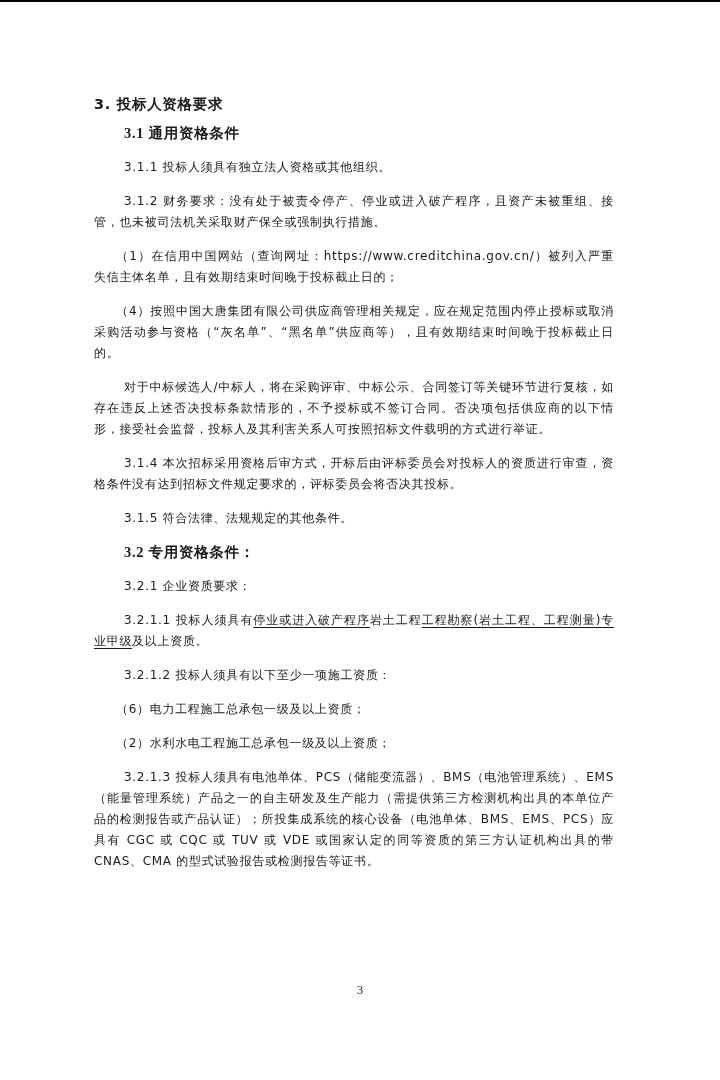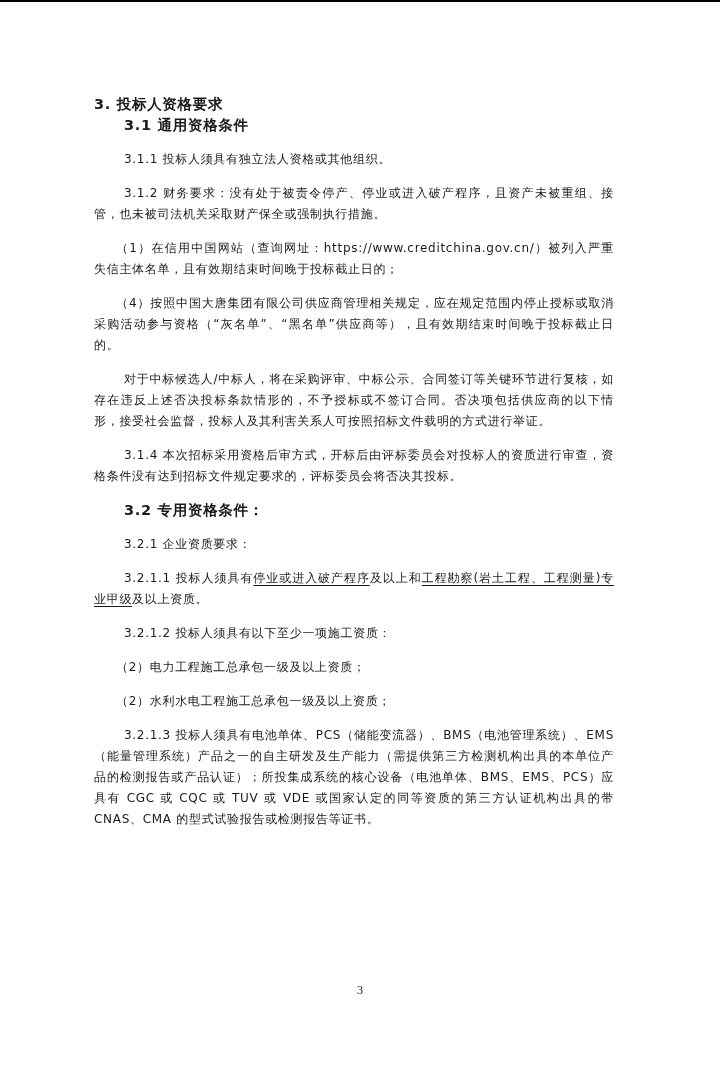--- a/index.html
+++ b/index.html
@@ -3,43 +3,44 @@
 <meta charset="utf-8">
 <style>
   html, body { margin: 0; padding: 0; }
   body {
     width: 720px; height: 1080px; background: #ffffff; position: relative; overflow: hidden;
     font-family: "DejaVu Sans", "Liberation Sans", sans-serif; color: #1a1a1a;
   }
   .topbar { position: absolute; left: 0; top: 0; width: 720px; height: 2px; background: #000; }
   .page { position: absolute; left: 94px; top: 94px; width: 520px; }
   .p { font-size: 12px; line-height: 21px; letter-spacing: 0.7px; margin: 0 0 13px 0; text-align: justify; }
-  .h1 { font-weight: bold; font-size: 14.5px; margin-bottom: 0; }
-  .h2 { font-weight: bold; font-size: 14.5px; text-indent: 30px; }
+  .h1 { font-weight: bold; font-size: 14.5px; margin-bottom: 8px; }
+  .h2 { font-weight: bold; font-size: 14.5px; text-indent: 30px; font-family: Liberation Serif, serif; }
   .ind { text-indent: 30px; }
   .ind-s { text-indent: 22px; }
   .u { text-decoration: underline; text-underline-offset: 3px; }
   .pagenum { position: absolute; top: 983px; left: 0; width: 720px; text-align: center; font-family: "Liberation Serif", serif; font-size: 12px; color: #222; }
 </style>
 </head>
 <body>
 
 <div class="topbar"></div>
 
 <div class="page">
   <p class="p h1">3. 投标人资格要求</p>
   <p class="p h2">3.1 通用资格条件</p>
   <p class="p ind">3.1.1 投标人须具有独立法人资格或其他组织。</p>
   <p class="p ind">3.1.2 财务要求：没有处于被责令停产、停业或进入破产程序，且资产未被重组、接管，也未被司法机关采取财产保全或强制执行措施。</p>
   <p class="p ind-s">（1）在信用中国网站（查询网址：https://www.creditchina.gov.cn/）被列入严重失信主体名单，且有效期结束时间晚于投标截止日的；</p>
   <p class="p ind-s">（4）按照中国大唐集团有限公司供应商管理相关规定，应在规定范围内停止授标或取消采购活动参与资格（“灰名单”、“黑名单”供应商等），且有效期结束时间晚于投标截止日的。</p>
   <p class="p ind">对于中标候选人/中标人，将在采购评审、中标公示、合同签订等关键环节进行复核，如存在违反上述否决投标条款情形的，不予授标或不签订合同。否决项包括供应商的以下情形，接受社会监督，投标人及其利害关系人可按照招标文件载明的方式进行举证。</p>
   <p class="p ind">3.1.4 本次招标采用资格后审方式，开标后由评标委员会对投标人的资质进行审查，资格条件没有达到招标文件规定要求的，评标委员会将否决其投标。</p>
+  <p class="p ind">3.1.5 符合法律、法规规定的其他条件。</p>
   <p class="p h2">3.2 专用资格条件：</p>
   <p class="p ind">3.2.1 企业资质要求：</p>
-  <p class="p ind"><span>3.2.1.1 投标人须具有</span><span class="u">停业或进入破产程序</span><span>及以上和</span><span class="u">工程勘察(岩土工程、工程测量)专业甲级</span><span>及以上资质。</span></p>
+  <p class="p ind"><span>3.2.1.1 投标人须具有</span><span class="u">停业或进入破产程序</span><span>岩土工程</span><span class="u">工程勘察(岩土工程、工程测量)专业甲级</span><span>及以上资质。</span></p>
   <p class="p ind">3.2.1.2 投标人须具有以下至少一项施工资质：</p>
-  <p class="p ind-s">（2）电力工程施工总承包一级及以上资质；</p>
+  <p class="p ind-s">（6）电力工程施工总承包一级及以上资质；</p>
   <p class="p ind-s">（2）水利水电工程施工总承包一级及以上资质；</p>
   <p class="p ind">3.2.1.3 投标人须具有电池单体、PCS（储能变流器）、BMS（电池管理系统）、EMS（能量管理系统）产品之一的自主研发及生产能力（需提供第三方检测机构出具的本单位产品的检测报告或产品认证）；所投集成系统的核心设备（电池单体、BMS、EMS、PCS）应具有 CGC 或 CQC 或 TUV 或 VDE 或国家认定的同等资质的第三方认证机构出具的带 CNAS、CMA 的型式试验报告或检测报告等证书。</p>
 </div>
 
 <div class="pagenum">3</div>
 
 </body></html>

